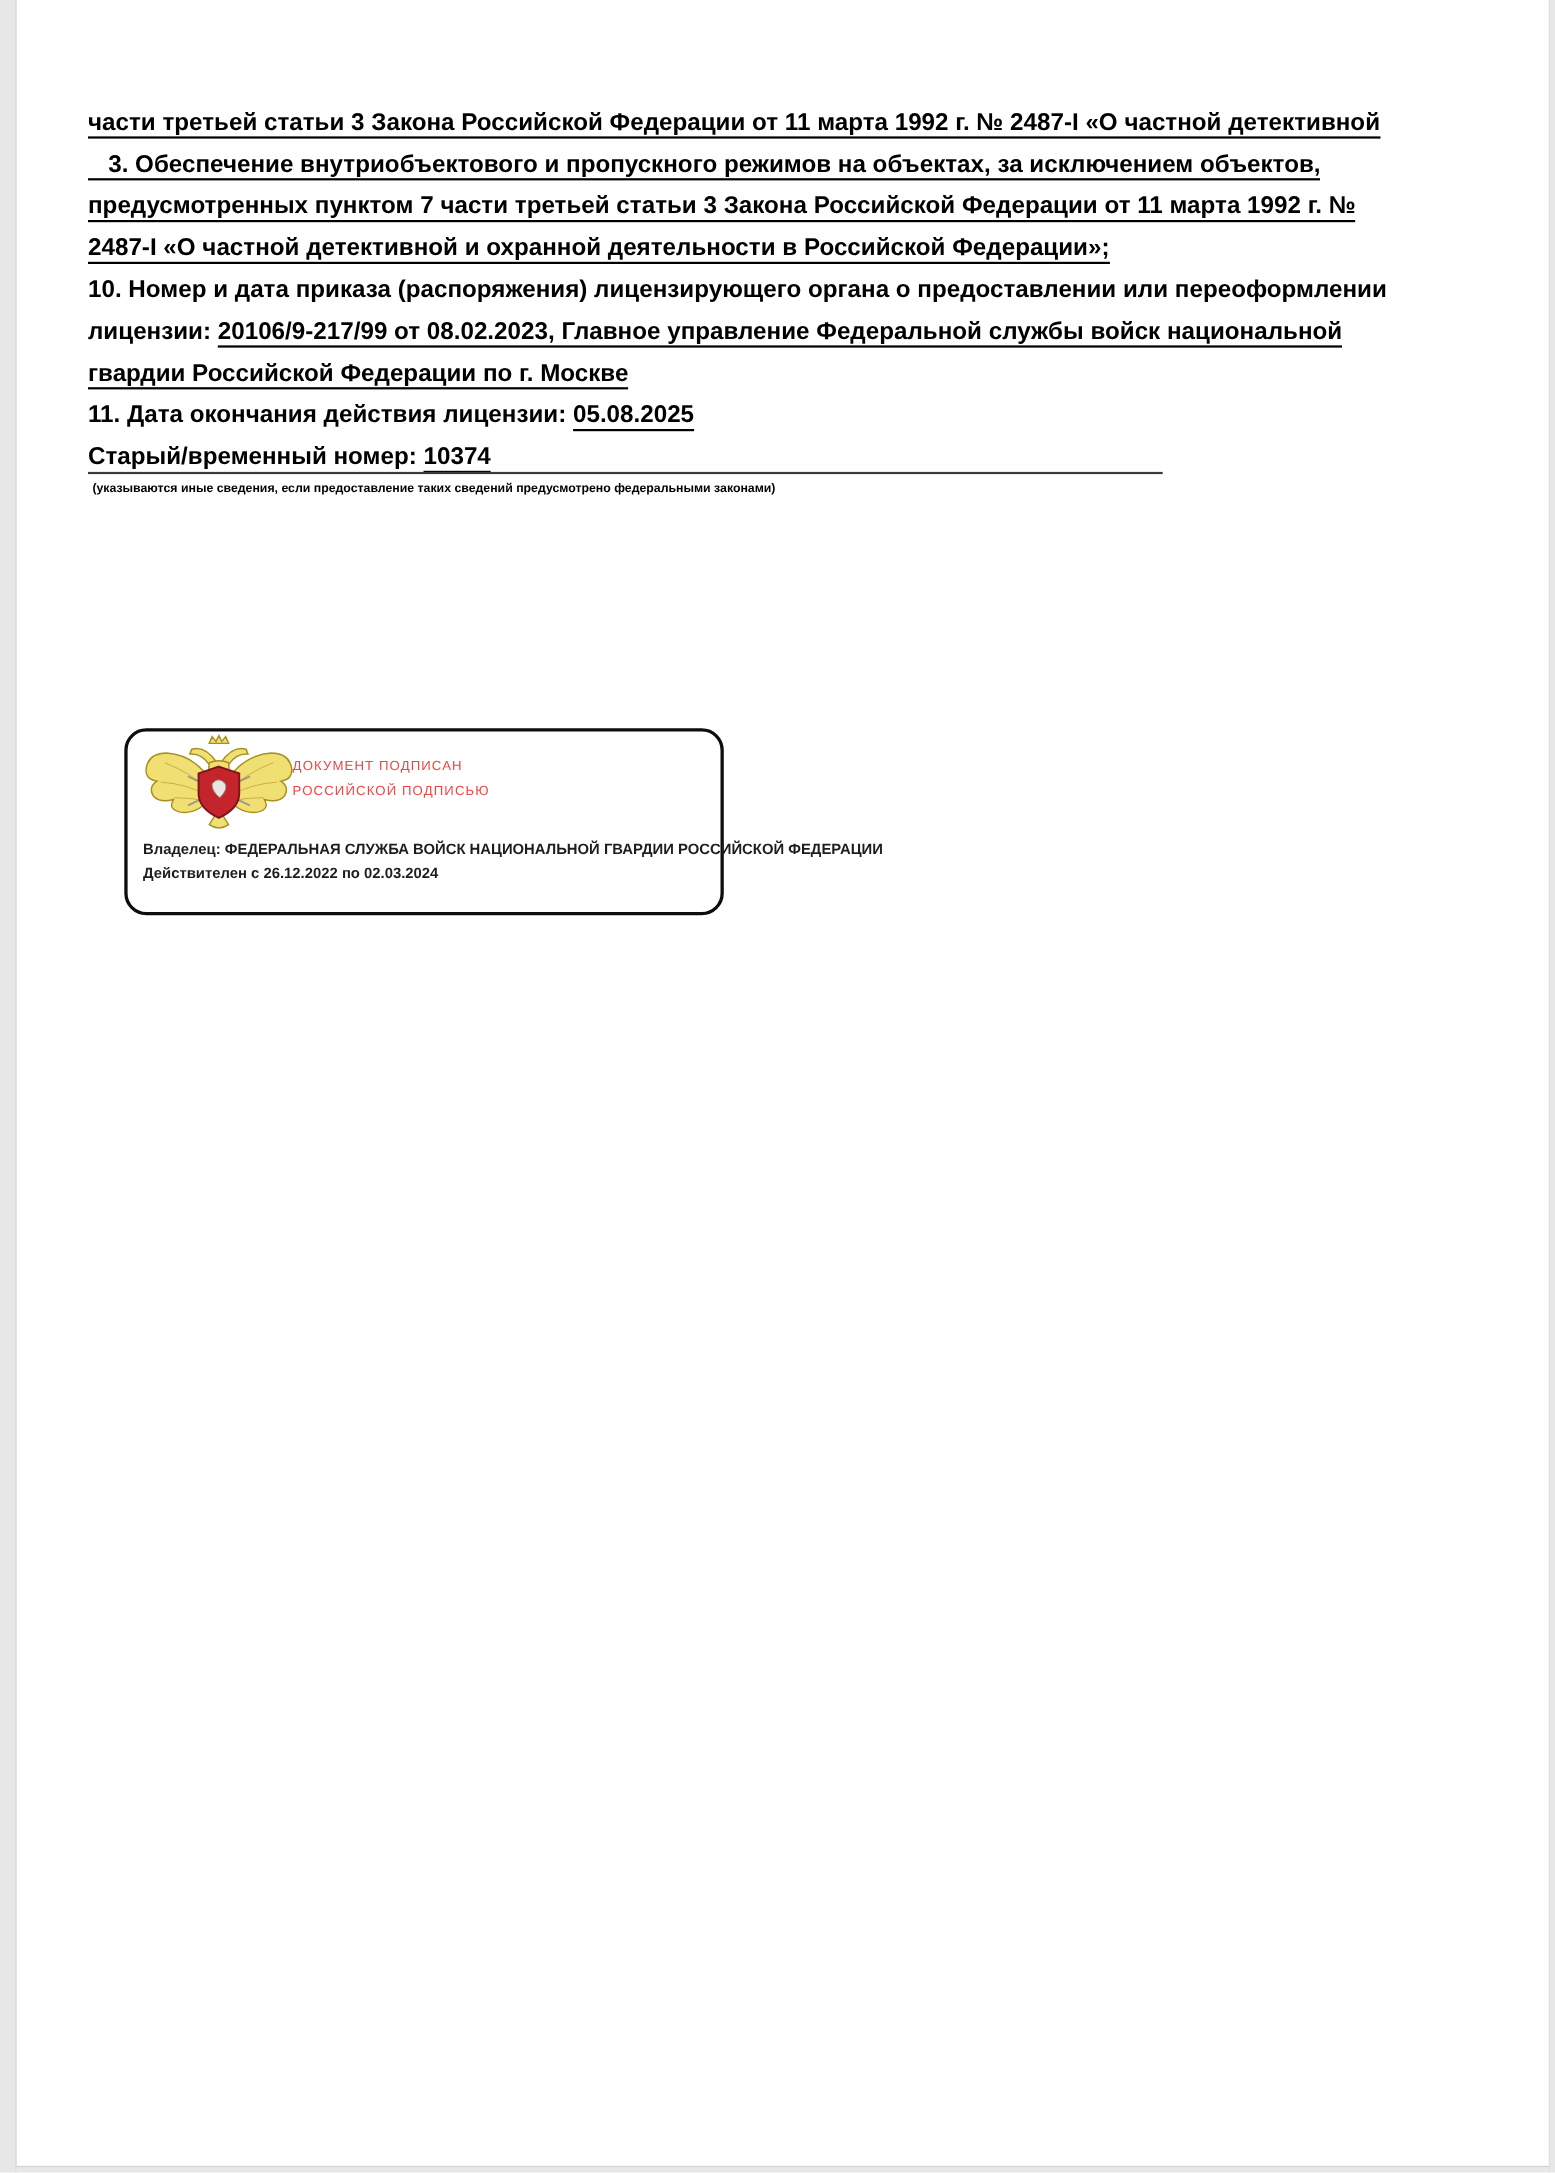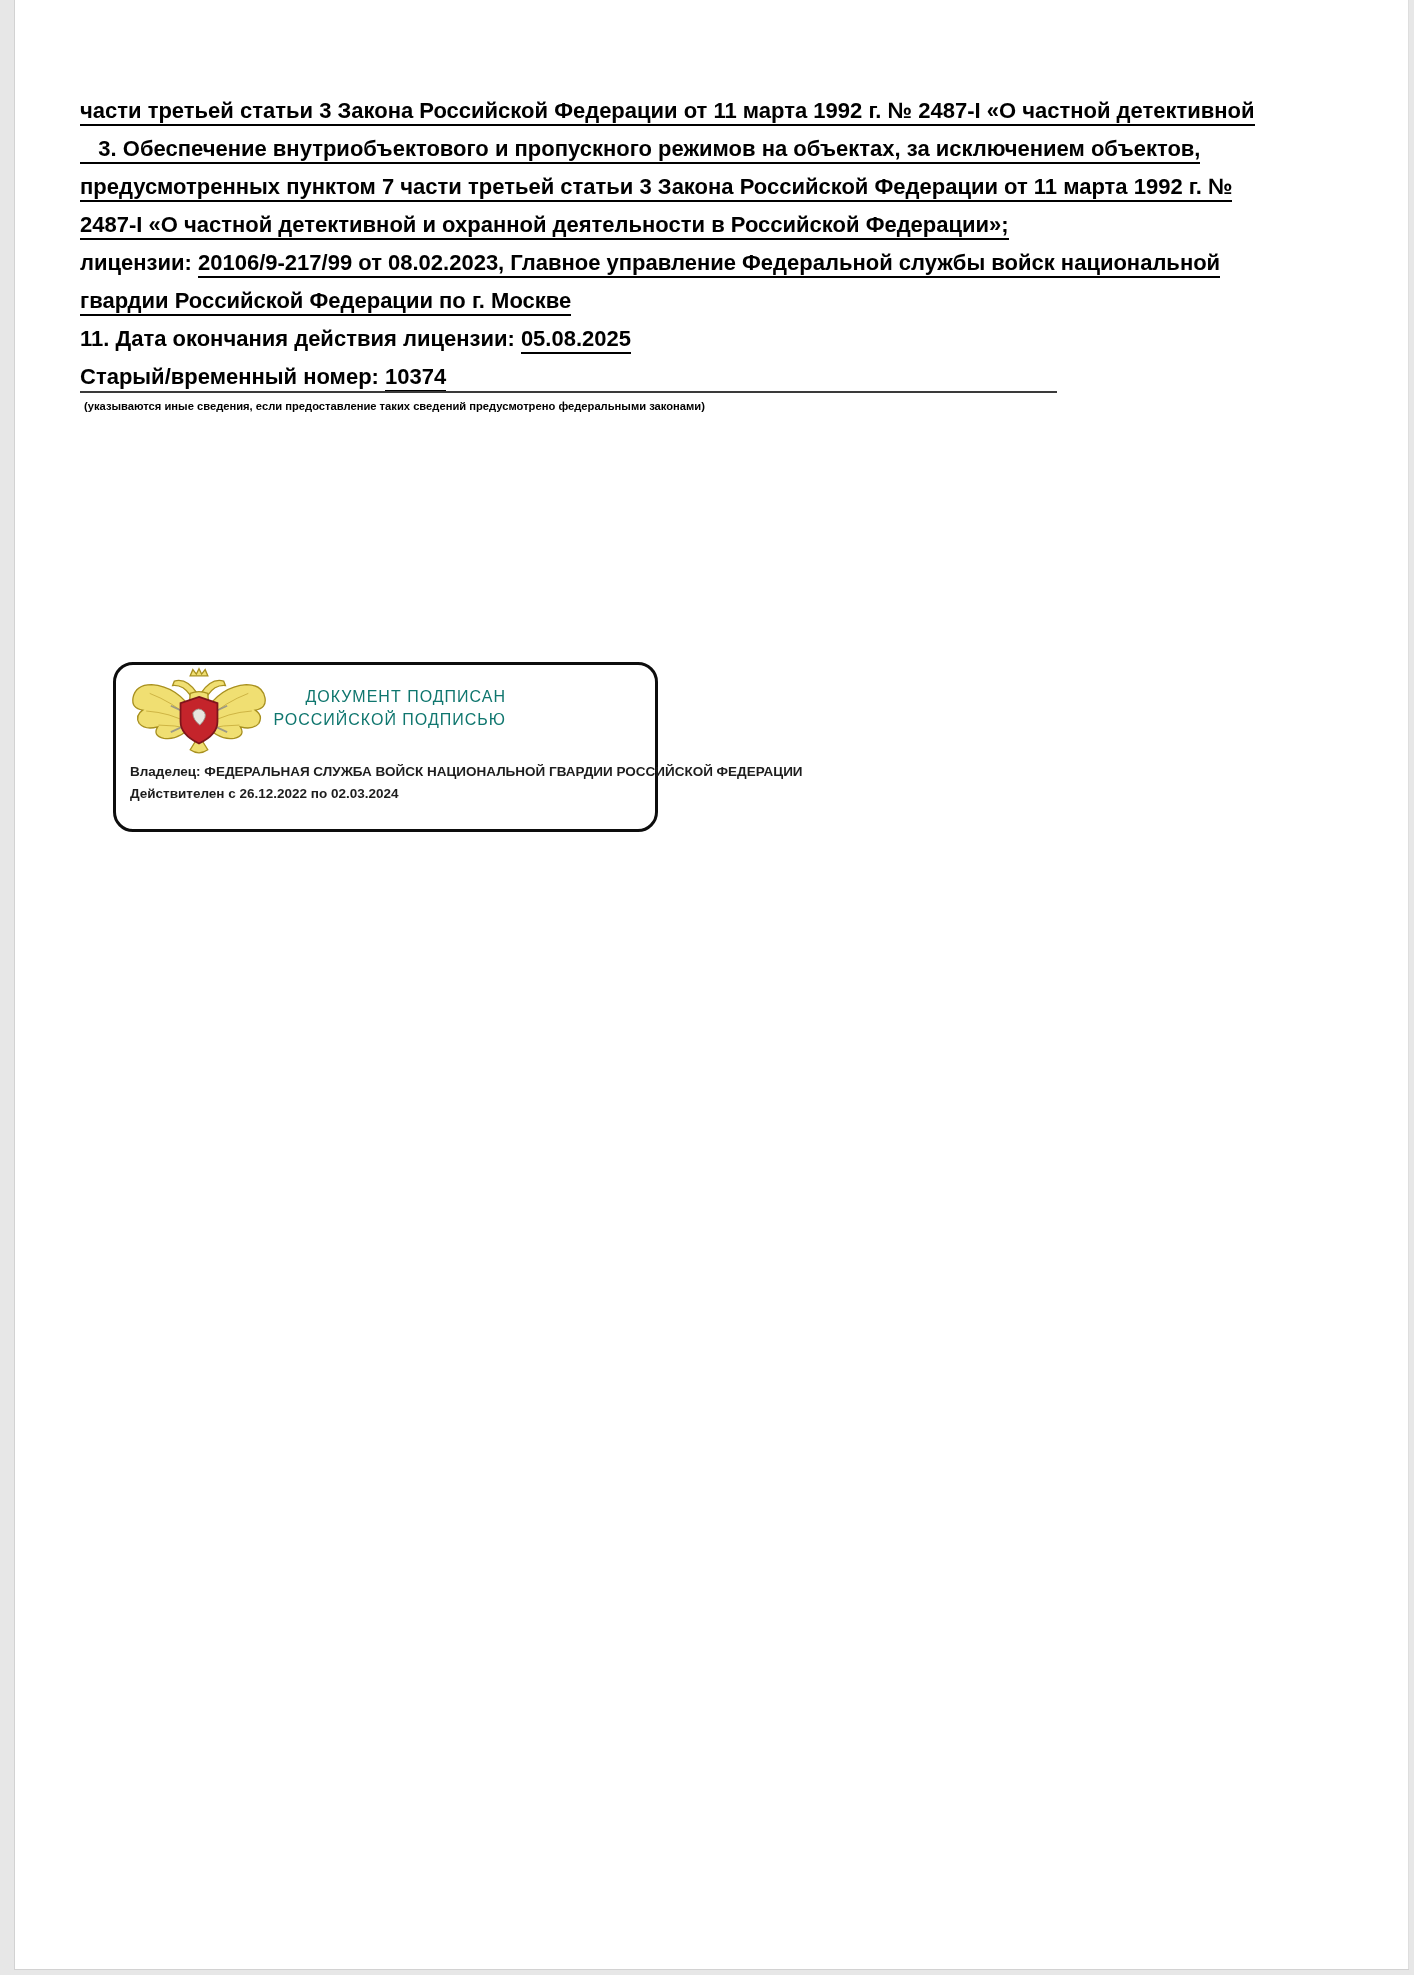--- a/index.html
+++ b/index.html
@@ -35,41 +35,42 @@
   .disclaimer .dline{
     font-size:19px;font-weight:bold;line-height:42px;white-space:nowrap;
   }
 
   .stamp{
     position:absolute;left:113px;top:662px;width:545px;height:170px;
     border:3px solid #0d0d0d;border-radius:20px;background:#fff;box-sizing:border-box;
   }
   .stamp-emblem{position:absolute;left:8px;top:2px;}
   .stamp-title{
-    position:absolute;left:150px;top:20px;width:240px;text-align:right;
-    font-size:16px;font-weight:500;letter-spacing:1px;line-height:23px;color:#0f766e;
+    position:absolute;left:150px;top:20px;width:240px;text-align:left;
+    font-size:12px;font-weight:500;letter-spacing:1px;line-height:23px;color:#ef4444;
   }
   .stamp-info{
     position:absolute;left:14px;top:96px;
     font-size:13.5px;font-weight:bold;line-height:22px;color:#1d1d1d;white-space:nowrap;
   }
 </style>
 </head>
 <body>
 
 <div class="edge-left"></div>
 <div class="edge-right"></div>
 <div class="edge-bottom"></div>
 
 <div class="content">
   <div id="lines">
       <div class="line"><span class="u">части третьей статьи 3 Закона Российской Федерации от 11 марта 1992 г. № 2487-I «О частной детективной</span></div>
       <div class="line"><span class="u">&nbsp;&nbsp; 3. Обеспечение внутриобъектового и пропускного режимов на объектах, за исключением объектов,</span></div>
       <div class="line"><span class="u">предусмотренных пунктом 7 части третьей статьи 3 Закона Российской Федерации от 11 марта 1992 г. №</span></div>
       <div class="line"><span class="u">2487-I «О частной детективной и охранной деятельности в Российской Федерации»;</span></div>
+      <div class="line"><span>10. Номер и дата приказа (распоряжения) лицензирующего органа о предоставлении или переоформлении</span></div>
       <div class="line"><span>лицензии: </span><span class="u">20106/9-217/99 от 08.02.2023, Главное управление Федеральной службы войск национальной</span></div>
       <div class="line"><span class="u">гвардии Российской Федерации по г. Москве</span></div>
       <div class="line"><span>11. Дата окончания действия лицензии: </span><span class="u">05.08.2025</span></div>
       <div class="line rule"><span>Старый/временный номер: </span><span class="u">10374</span></div>
     </div>
   <div class="footnote">(указываются иные сведения, если предоставление таких сведений предусмотрено федеральными законами)</div>
 </div>
 
 <div class="stamp">
   <svg class="stamp-emblem" viewBox="0 0 160 100" width="150" height="88" aria-hidden="true">

